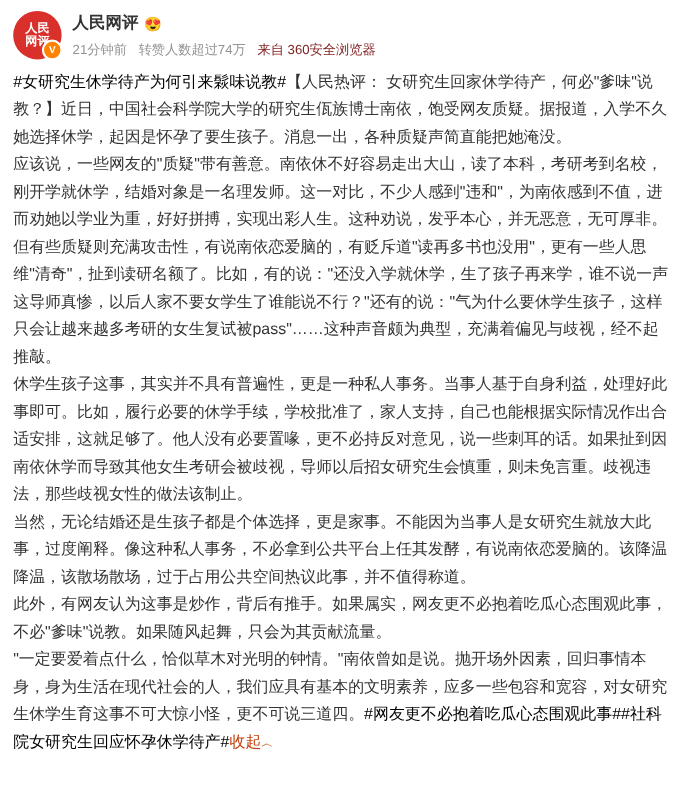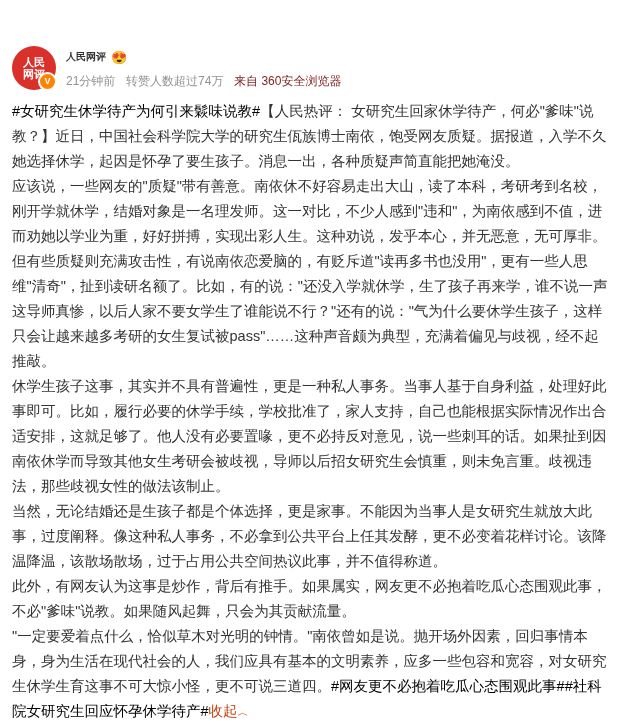--- a/index.html
+++ b/index.html
@@ -10,21 +10,20 @@
   body {
     width: 625px;
     height: 727px;
     font-family: "Liberation Sans", sans-serif;
     color: #333333;
     overflow: hidden;
   }
   .post {
     padding: 10px 12px 0 12px;
     box-sizing: border-box;
-    margin-top: 36px;
   }
   .header {
     display: flex;
     align-items: flex-start;
   }
   .avatar-wrap {
     position: relative;
     width: 44px;
     height: 44px;
     flex: 0 0 44px;
@@ -72,21 +71,21 @@
     flex: 1 1 auto;
     min-width: 0;
     padding-top: 1px;
   }
   .name-row {
     display: flex;
     align-items: center;
     line-height: 20px;
   }
   .username {
-    font-size: 10px;
+    font-size: 15px;
     font-weight: bold;
     color: #333333;
   }
   .name-emoji {
     margin-left: 5px;
     font-size: 13px;
     line-height: 13px;
   }
   .meta-row {
     margin-top: 6px;
@@ -155,20 +154,20 @@
     </div>
   </div>
 
   <div class="content">
     <div class="para">
       <span class="topic">#女研究生休学待产为何引来鬏味说教#</span><span>【人民热评： 女研究生回家休学待产，何必"爹味"说教？】近日，中国社会科学院大学的研究生佤族博士南依，饱受网友质疑。据报道，入学不久她选择休学，起因是怀孕了要生孩子。消息一出，各种质疑声简直能把她淹没。</span>
     </div>
     <div class="para">应该说，一些网友的"质疑"带有善意。南依休不好容易走出大山，读了本科，考研考到名校，刚开学就休学，结婚对象是一名理发师。这一对比，不少人感到"违和"，为南依感到不值，进而劝她以学业为重，好好拼搏，实现出彩人生。这种劝说，发乎本心，并无恶意，无可厚非。</div>
     <div class="para">但有些质疑则充满攻击性，有说南依恋爱脑的，有贬斥道"读再多书也没用"，更有一些人思维"清奇"，扯到读研名额了。比如，有的说："还没入学就休学，生了孩子再来学，谁不说一声这导师真惨，以后人家不要女学生了谁能说不行？"还有的说："气为什么要休学生孩子，这样只会让越来越多考研的女生复试被pass"……这种声音颇为典型，充满着偏见与歧视，经不起推敲。</div>
     <div class="para">休学生孩子这事，其实并不具有普遍性，更是一种私人事务。当事人基于自身利益，处理好此事即可。比如，履行必要的休学手续，学校批准了，家人支持，自己也能根据实际情况作出合适安排，这就足够了。他人没有必要置喙，更不必持反对意见，说一些刺耳的话。如果扯到因南依休学而导致其他女生考研会被歧视，导师以后招女研究生会慎重，则未免言重。歧视违法，那些歧视女性的做法该制止。</div>
-    <div class="para">当然，无论结婚还是生孩子都是个体选择，更是家事。不能因为当事人是女研究生就放大此事，过度阐释。像这种私人事务，不必拿到公共平台上任其发酵，更不必变着花样讨论。该降温降温，该散场散场，过于占用公共空间热议此事，并不值得称道。</div>
+    <div class="para">当然，无论结婚还是生孩子都是个体选择，更是家事。不能因为当事人是女研究生就放大此事，过度阐释。像这种私人事务，不必拿到公共平台上任其发酵，有说南依恋爱脑的。该降温降温，该散场散场，过于占用公共空间热议此事，并不值得称道。</div>
     <div class="para">此外，有网友认为这事是炒作，背后有推手。如果属实，网友更不必抱着吃瓜心态围观此事，不必"爹味"说教。如果随风起舞，只会为其贡献流量。</div>
     <div class="para">
       <span>"一定要爱着点什么，恰似草木对光明的钟情。"南依曾如是说。抛开场外因素，回归事情本身，身为生活在现代社会的人，我们应具有基本的文明素养，应多一些包容和宽容，对女研究生休学生育这事不可大惊小怪，更不可说三道四。</span><span class="topic">#网友更不必抱着吃瓜心态围观此事#</span><span class="topic">#社科院女研究生回应怀孕休学待产#</span><span class="collapse">收起</span><span class="collapse arrow">︿</span>
     </div>
   </div>
 
 </div>
 
 </body></html>

